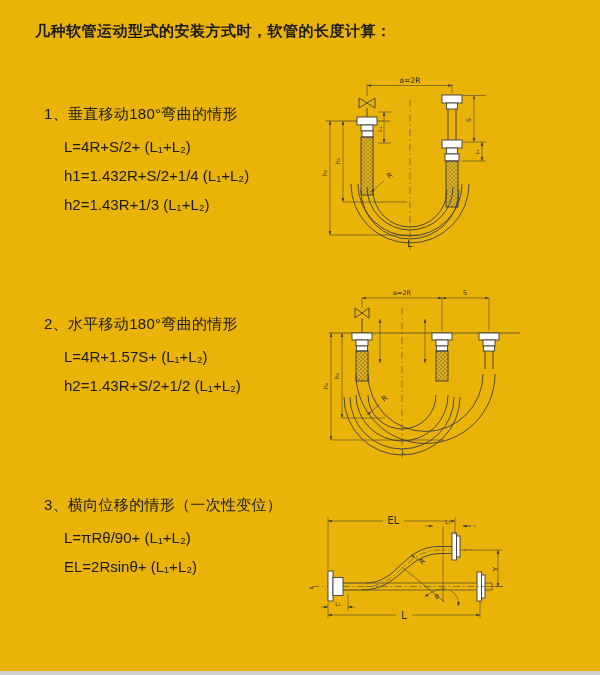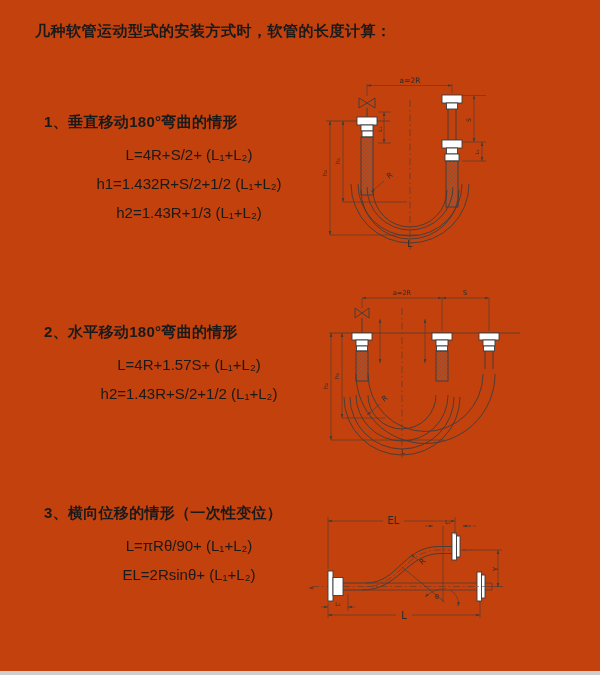--- a/index.html
+++ b/index.html
@@ -1,42 +1,42 @@
 <!DOCTYPE html>
 <html><head>
 <meta charset="utf-8">
 <style>
   html,body{margin:0;padding:0;background:#ffffff;}
   .page{
-    position:relative;width:600px;height:675px;background:#c2410c;
+    position:relative;width:600px;height:675px;background:#eab308;
     font-family:"Liberation Sans","DejaVu Sans",sans-serif;color:#1a1a1a;overflow:hidden;
   }
   .title{position:absolute;left:35px;top:22px;font-size:15px;font-weight:700;letter-spacing:.5px;}
   .section{position:absolute;left:44px;width:270px;}
   .sec1{top:101px}.sec2{top:311px}.sec3{top:492px}
-  .heading{font-size:15px;font-weight:700;letter-spacing:.3px;margin:12px 0 8px 0;}
-  .formula{font-size:15px;font-weight:400;margin-left:20px;line-height:29px;white-space:nowrap;text-align:center;}
+  .heading{font-size:15px;font-weight:400;letter-spacing:.3px;margin:4px 0 8px 0;}
+  .formula{font-size:15px;font-weight:400;margin-left:20px;line-height:29px;white-space:nowrap;}
   svg{position:absolute;}
   .d1{left:310px;top:72px;}
   .d2{left:315px;top:283px;}
   .d3{left:300px;top:505px;}
   svg text{font-family:"DejaVu Sans","Liberation Sans",sans-serif;fill:#2b2b2b;}
   .bottom-edge{position:absolute;left:0;bottom:0;width:600px;height:4px;background:#cfcfcf;}
 </style>
 </head>
 <body>
 
 <div class="page">
 
   <div class="title">几种软管运动型式的安装方式时，软管的长度计算：</div>
 
   <div class="section sec1">
     <div class="heading">1、垂直移动180°弯曲的情形</div>
     <div class="formula">L=4R+S/2+ (L₁+L₂)</div>
-    <div class="formula">h1=1.432R+S/2+1/2 (L₁+L₂)</div>
+    <div class="formula">h1=1.432R+S/2+1/4 (L₁+L₂)</div>
     <div class="formula">h2=1.43R+1/3 (L₁+L₂)</div>
   </div>
 
   <div class="section sec2">
     <div class="heading">2、水平移动180°弯曲的情形</div>
     <div class="formula">L=4R+1.57S+ (L₁+L₂)</div>
     <div class="formula">h2=1.43R+S/2+1/2 (L₁+L₂)</div>
   </div>
 
   <div class="section sec3">

